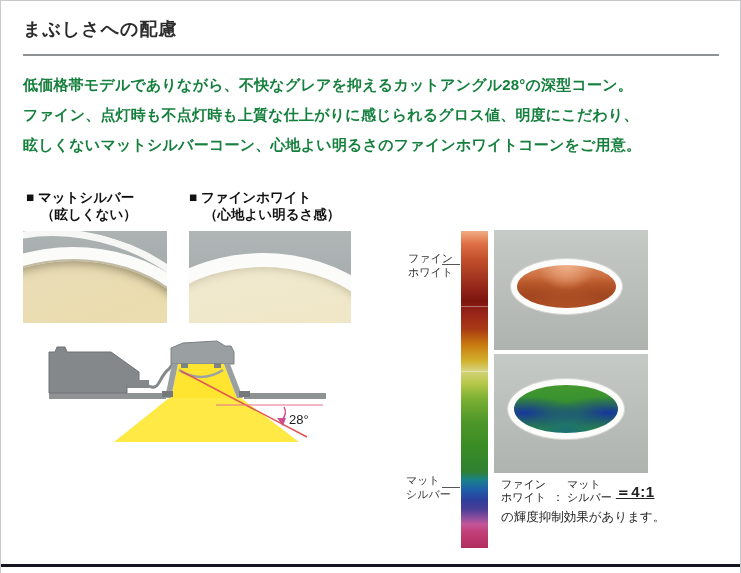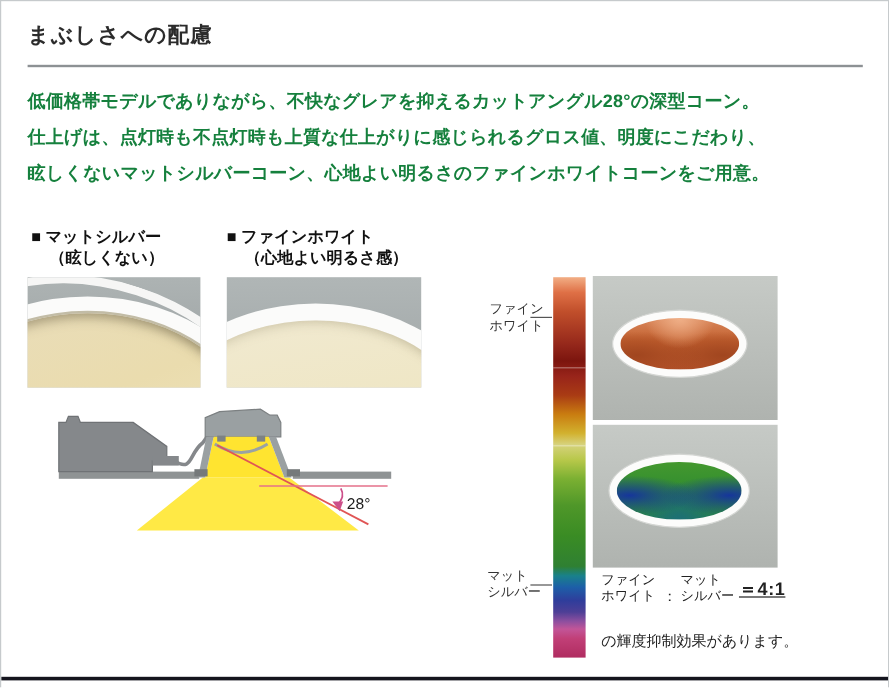--- a/index.html
+++ b/index.html
@@ -50,34 +50,34 @@
   .t-core-cool{background:
       radial-gradient(ellipse at 10% 58%, #16369b 0%, rgba(22,54,155,0) 42%),
       radial-gradient(ellipse at 90% 58%, #16369b 0%, rgba(22,54,155,0) 42%),
       radial-gradient(ellipse at 50% 105%, #1b6e78 0%, rgba(27,110,120,0) 48%),
       linear-gradient(180deg,#44982e 0%,#2f8c30 55%,#277e52 100%);}
   .caption{left:500px;top:477px;width:230px;color:#222;}
   .ratio{display:flex;align-items:stretch;font-size:11px;line-height:13px;}
   .ratio .stack{display:flex;flex-direction:column;}
   .ratio .colon{align-self:flex-end;font-size:12px;padding:0 3px 0 6px;}
   .ratio .eq{align-self:center;font-size:15px;font-weight:600;padding-left:4px;letter-spacing:.5px;text-decoration:underline;}
-  .caption .note{font-size:12.5px;margin-top:22px;white-space:nowrap;}
+  .caption .note{font-size:12.5px;margin-top:5px;white-space:nowrap;}
   .bottom-rule{left:0;top:563px;width:741px;height:3px;background:#15151e;}
 </style>
 </head>
 <body>
 
 <div class="page">
 
   <div class="abs page-title">まぶしさへの配慮</div>
   <div class="abs title-rule"></div>
 
   <div class="abs intro">
     <div>低価格帯モデルでありながら、不快なグレアを抑えるカットアングル28°の深型コーン。</div>
-    <div>仕上げは、点灯時も不点灯時も上質な仕上がりに感じられるグロス値、明度にこだわり、</div>
+    <div>ファイン、点灯時も不点灯時も上質な仕上がりに感じられるグロス値、明度にこだわり、</div>
     <div>眩しくないマットシルバーコーン、心地よい明るさのファインホワイトコーンをご用意。</div>
   </div>
 
   <div class="abs sample-label" style="left:25px;">
     <div>■ マットシルバー</div>
     <div class="sub">（眩しくない）</div>
   </div>
   <div class="abs sample-label" style="left:188px;">
     <div>■ ファインホワイト</div>
     <div class="sub">（心地よい明るさ感）</div>

